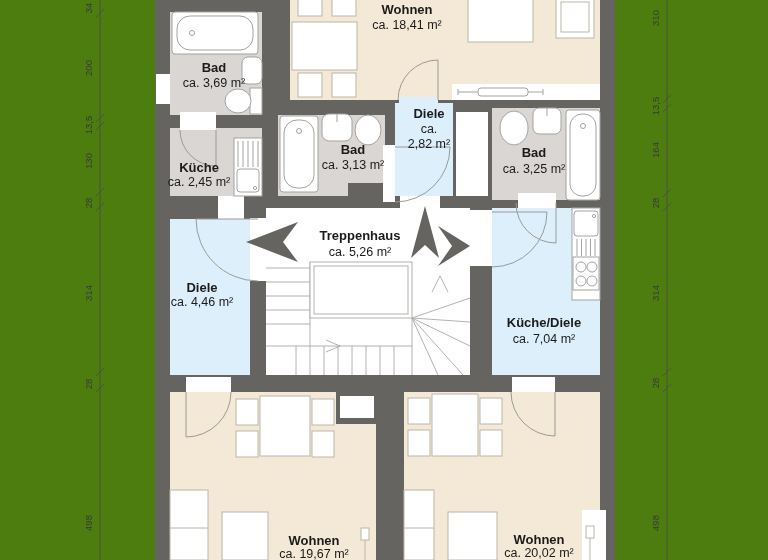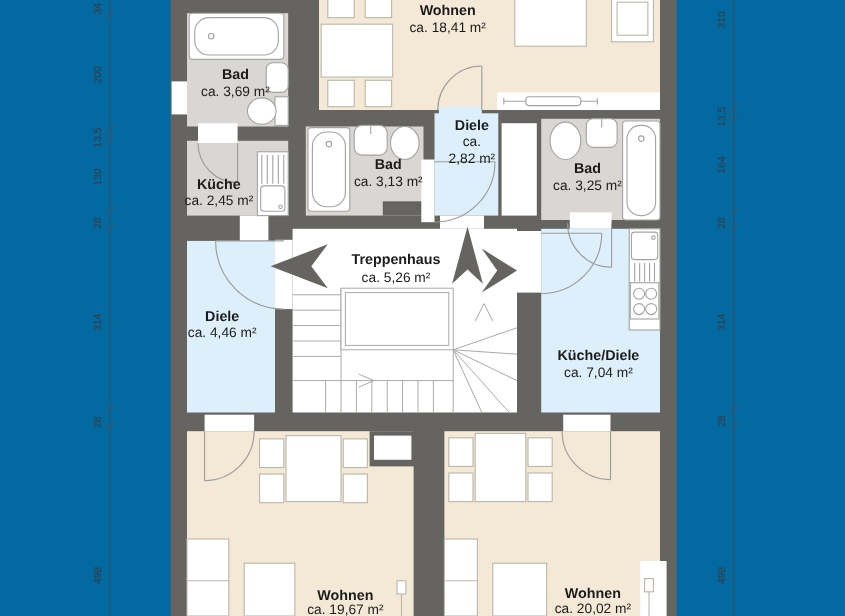--- a/index.html
+++ b/index.html
@@ -1,16 +1,16 @@
 <!DOCTYPE html>
 <html><head>
 <meta charset="utf-8">
 <style>
   html,body{margin:0;padding:0;background:#ffffff;}
-  .stage{width:768px;height:560px;position:relative;background:#0369a1;overflow:hidden;}
+  .stage{width:768px;height:560px;position:relative;background:#4d7c0f;overflow:hidden;}
   svg{display:block;}
   .wall{fill:#656460;}
   .room-living{fill:#f3e9d6;}
   .room-bath{fill:#dad6d3;}
   .room-hall{fill:#ddeffa;}
   .white{fill:#ffffff;}
   .fixture{fill:#ffffff;stroke:#a3a3a1;stroke-width:1;}
   .fixline{fill:none;stroke:#a3a3a1;stroke-width:1;}
   .furn{fill:#ffffff;stroke:#bcb6aa;stroke-width:1;}
   .furnline{fill:none;stroke:#bcb6aa;stroke-width:1;}

